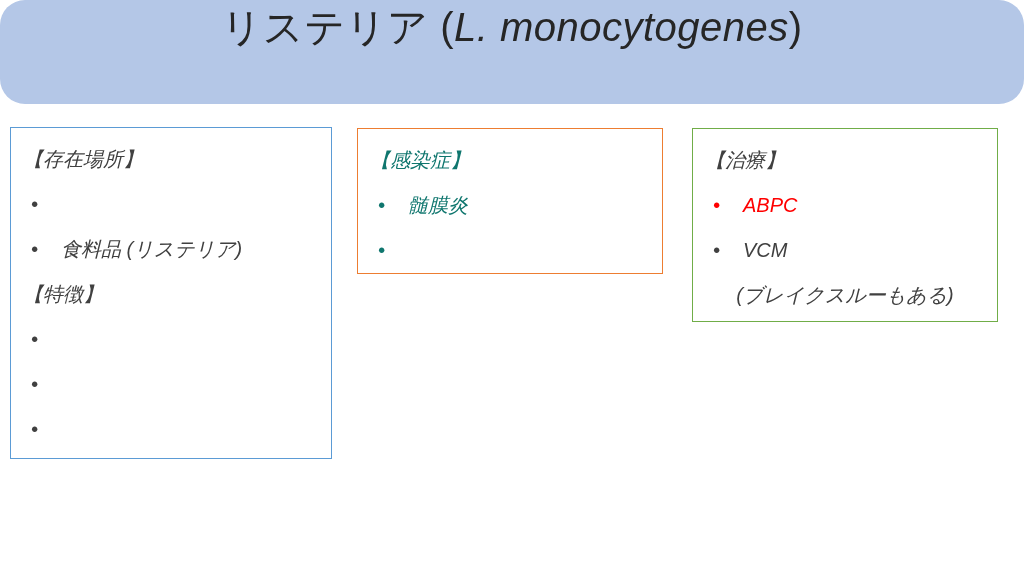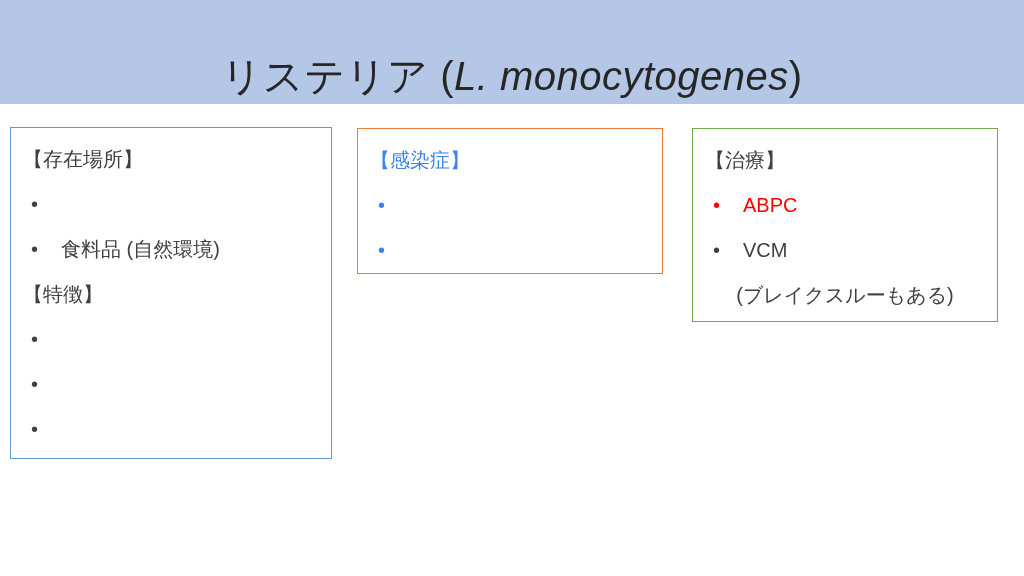--- a/index.html
+++ b/index.html
@@ -15,22 +15,23 @@
     overflow: hidden;
     font-family: "Liberation Sans", "DejaVu Sans", sans-serif;
   }
   .title-band {
     position: absolute;
     left: 0;
     top: 0;
     width: 100%;
     height: 104px;
     display: flex;
-    align-items: flex-end;
+    align-items: flex-start;
     justify-content: center;
+    border-radius: 25px;
   }
   .title {
     margin: 0;
     font-size: 40px;
     font-weight: 400;
     letter-spacing: 0.5px;
   }
   .title .italic {
     font-style: italic;
   }
@@ -43,20 +44,21 @@
     font-size: 20px;
     color: #404040;
   }
   .box-location  { left: 10px;  top: 127px; width: 322px; height: 332px; }
   .box-infection { left: 357px; top: 128px; width: 306px; height: 146px; }
   .box-treatment { left: 692px; top: 128px; width: 306px; height: 194px; }
   .line {
     height: 45px;
     line-height: 45px;
     white-space: nowrap;
+    font-style: italic;
   }
   .line.heading { padding-left: 0; }
   .line.bullet  { display: flex; padding-left: 8px; }
   .line.bullet .glyph {
     width: 30px;
     flex: 0 0 30px;
   }
   .line.plain { padding-left: 0; text-align: center; }
 </style>
 </head>
@@ -68,38 +70,39 @@
     <h1 class="title" style="color: rgb(38, 38, 38);"><span>リステリア (</span><span class="italic">L. monocytogenes</span><span>)</span></h1>
   </header>
 
   <section class="box box-location" style="border-color: rgb(91, 155, 213); color: rgb(64, 64, 64);">
     <div class="line heading">【存在場所】</div>
     <div class="line bullet">
       <span class="glyph">•</span>
     </div>
     <div class="line bullet">
       <span class="glyph">•</span>
-      <span class="text">食料品 (自然環境)</span>
+      <span class="text">食料品 (リステリア)</span>
     </div>
     <div class="line heading">【特徴】</div>
     <div class="line bullet">
       <span class="glyph">•</span>
     </div>
     <div class="line bullet">
       <span class="glyph">•</span>
     </div>
     <div class="line bullet">
       <span class="glyph">•</span>
     </div>
   </section>
 
-  <section class="box box-infection" style="border-color: rgb(237, 125, 49); color: #3b82f6;">
+  <section class="box box-infection" style="border-color: rgb(237, 125, 49); color: #0f766e;">
     <div class="line heading">【感染症】</div>
     <div class="line bullet">
       <span class="glyph">•</span>
+      <span class="text">髄膜炎</span>
     </div>
     <div class="line bullet">
       <span class="glyph">•</span>
     </div>
   </section>
 
   <section class="box box-treatment" style="border-color: rgb(112, 173, 71); color: rgb(64, 64, 64);">
     <div class="line heading">【治療】</div>
     <div class="line bullet" style="color: rgb(255, 0, 0);">
       <span class="glyph">•</span>

